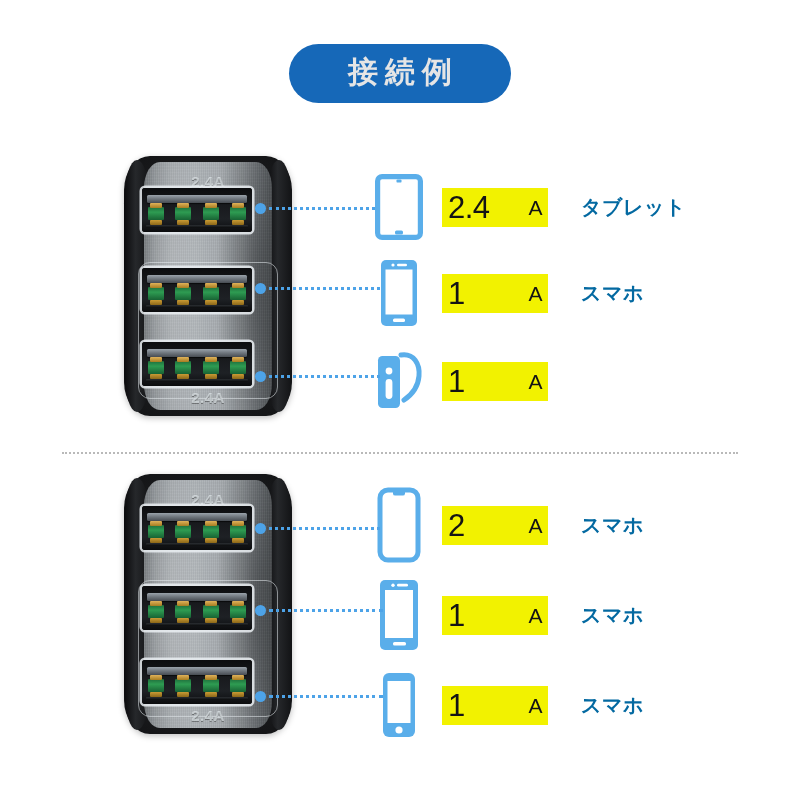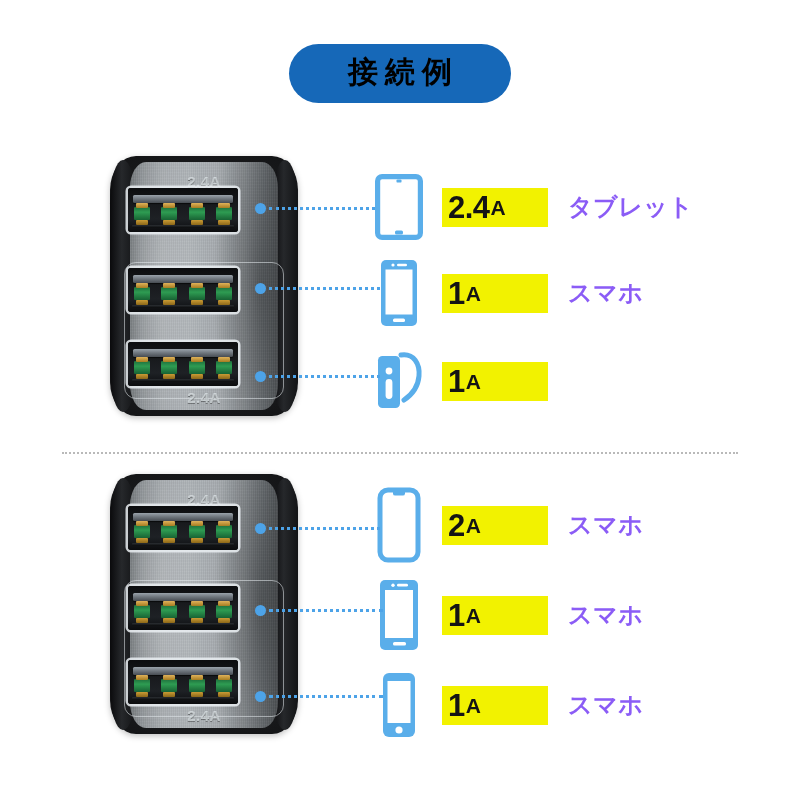--- a/index.html
+++ b/index.html
@@ -17,21 +17,21 @@
     -webkit-font-smoothing: antialiased;
   }
 
   
   .title-banner {
     position: absolute;
     left: 50%;
     top: 44px;
     transform: translateX(-50%);
     background: #1668b8;
-    color: #000000;
+    color: #e5e5e5;
     border-radius: 30px;
     padding: 11px 52px 13px 52px;
     font-size: 30px;
     font-weight: bold;
     letter-spacing: 7px;
     text-indent: 7px;
     line-height: 1.15;
     white-space: nowrap;
     box-sizing: border-box;
   }
@@ -51,25 +51,24 @@
     position: absolute;
     left: 0;
     width: 800px;
   }
   #section-top    { top: 148px; height: 290px; }
   #section-bottom { top: 466px; height: 300px; }
 
   
   .charger {
     position: absolute;
-    left: 110px;
+    left: 124px;
     top: 8px;
     width: 168px;
     height: 260px;
-    padding-left: 20px;
   }
   
   .charger .shell {
     position: absolute;
     inset: 0;
     background:
       radial-gradient(ellipse 120% 70% at 50% 50%, #2b2d30 0%, #1a1b1d 60%, #0d0e10 100%);
     border-radius: 26px / 34px;
     box-shadow: 0 2px 6px rgba(0,0,0,0.25);
   }
@@ -280,45 +279,45 @@
     width: 62px;
     height: 78px;
     display: flex;
     align-items: center;
     justify-content: center;
     flex: 0 0 auto;
   }
   .amp-chip {
     background: #f2f200;
     color: #141414;
-    font-weight: bold;
+    font-weight: normal;
     height: 39px;
     min-width: 106px;
     box-sizing: border-box;
     display: flex;
     align-items: center;
-    justify-content: flex-start;
+    justify-content: space-between;
     padding: 0 6px;
     margin-left: 12px;
     flex: 0 0 auto;
     line-height: 1;
     letter-spacing: -0.5px;
   }
   .amp-chip .num {
     font-size: 31px;
   }
   .amp-chip .unit {
     font-size: 21px;
     margin-left: 1px;
   }
   .row .devname {
-    margin-left: 20px;
-    font-size: 24px;
+    margin-left: 33px;
+    font-size: 20px;
     font-weight: bold;
-    color: #8b5cf6;
+    color: #0369a1;
     letter-spacing: 0.5px;
     white-space: nowrap;
   }
 
   
   .dev-svg { display: block; }
 </style>
 </head>
 <body>
 

